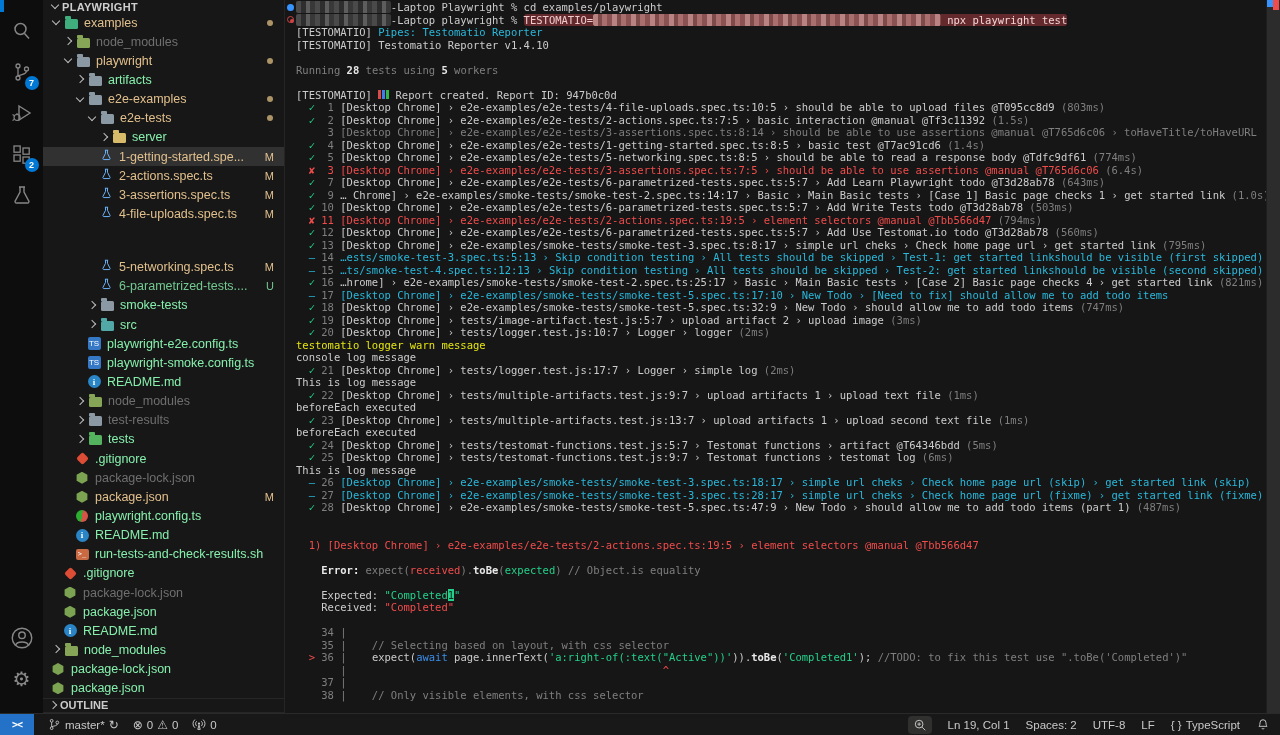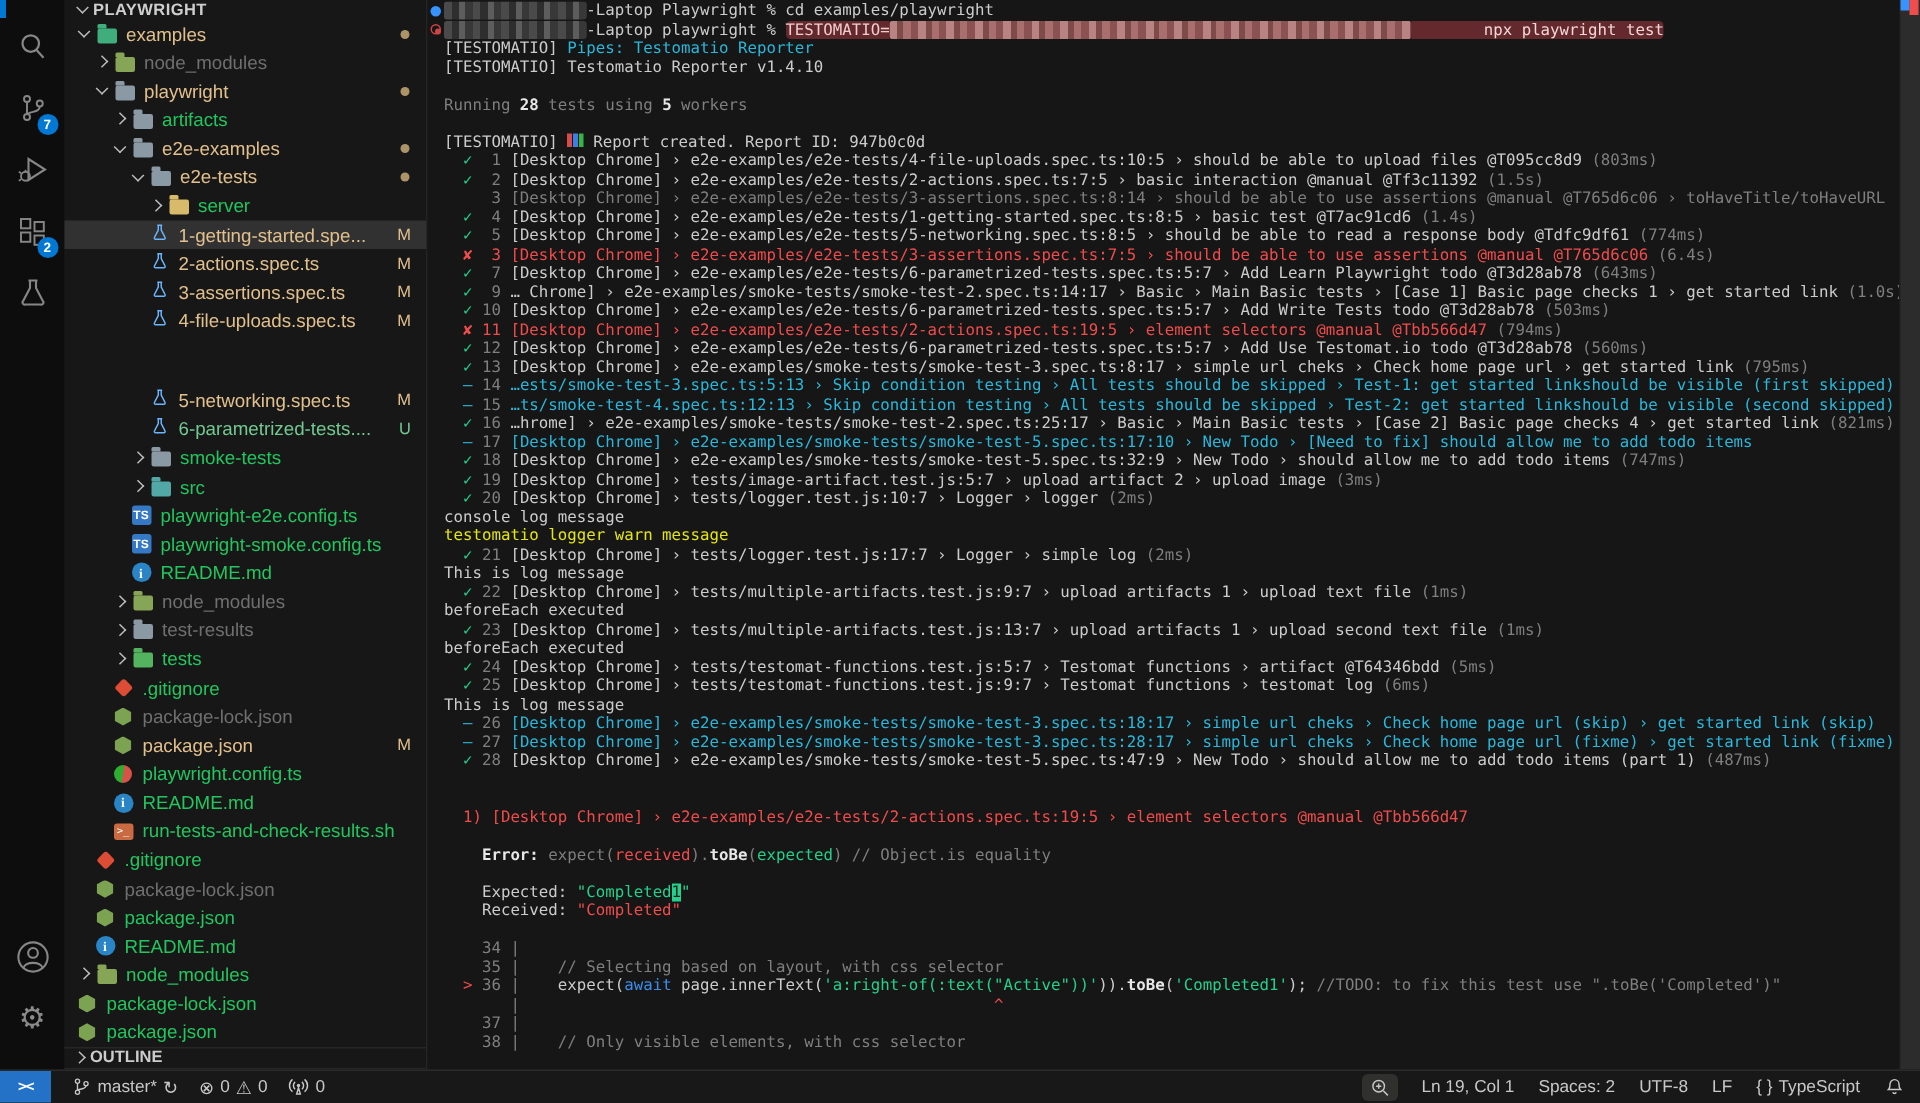--- a/index.html
+++ b/index.html
@@ -14,55 +14,55 @@
   .ab-badge { position:absolute; right:-1px; bottom:-3px; min-width:14px; height:14px; border-radius:8px; background:#0078d4; color:#fff; font-size:9px; line-height:14px; text-align:center; font-weight:bold; padding:0 2px; }
   .ab-bottom { margin-top:auto; display:flex; flex-direction:column; align-items:center; padding-bottom:8px; }
   .gear-glyph { font-size:20px; color:#8a8a8a; line-height:1; }
 
   
   .sidebar { position:absolute; left:43px; top:0; width:242px; height:713px; background:#171717; border-right:1px solid #252525; display:flex; flex-direction:column; }
   .sb-header { height:22px; display:flex; align-items:center; padding-left:6px; font-size:11px; font-weight:bold; letter-spacing:.3px; color:#cfcfcf; }
   .tree { flex:0 0 auto; }
   .trow { height:19.15px; display:flex; align-items:center; font-size:12.5px; white-space:nowrap; cursor:pointer; }
   .trow.sel { background:#313132; }
-  .trow .lbl { margin-left:5px; color:#22c55e; }
+  .trow .lbl { margin-left:5px; color:#86efac; }
   .trow .lbl.mod { color:#e2c08d; }
   .trow .lbl.unt { color:#73c991; }
   .trow .lbl.ign { color:#6f6f6f; }
   .spacer { flex:1; }
   .badge { font-size:11px; margin-right:10px; }
   .badge.mod { color:#e2c08d; } .badge.unt { color:#73c991; }
   .gitdot { width:6px; height:6px; border-radius:50%; background:#ac9467; margin-right:11px; }
   .chev { width:13px; height:13px; position:relative; flex:0 0 13px; }
   .chev::before { content:""; position:absolute; left:3px; top:3px; width:5px; height:5px; border-right:1.4px solid #bdbdbd; border-bottom:1.4px solid #bdbdbd; transform:rotate(-45deg); }
   .chev.open::before { transform:rotate(45deg); left:3px; top:2px; }
   .ticon { width:16px; height:16px; flex:0 0 16px; display:flex; align-items:center; justify-content:center; }
   .fi { width:13px; height:10px; background:var(--fc); border-radius:1.5px; position:relative; margin-top:2px; }
   .fi::before { content:""; position:absolute; top:-3px; left:0; width:6px; height:3px; background:var(--fc); border-radius:1px 1px 0 0; }
-  .ts-ic { width:13px; height:13px; background:#3478c6; color:#fff; font-size:8px; font-weight:bold; display:flex; align-items:center; justify-content:center; border-radius:2px; }
+  .ts-ic { width:13px; height:13px; background:#3478c6; color:#fff; font-size:8px; font-weight:normal; display:flex; align-items:center; justify-content:center; border-radius:2px; }
   .info-ic { width:13px; height:13px; background:#2a85c6; color:#fff; font-size:9px; font-weight:bold; font-family:"Liberation Serif",serif; display:flex; align-items:center; justify-content:center; border-radius:50%; }
   .git-ic { width:9px; height:9px; background:#dd4c35; transform:rotate(45deg); border-radius:2px; }
   .npm-ic { width:12px; height:12px; background:#7ba352; clip-path:polygon(50% 0,95% 25%,95% 75%,50% 100%,5% 75%,5% 25%); }
   .pw-ic { width:12px; height:12px; border-radius:50%; background:linear-gradient(100deg,#2ead33 50%,#d65348 50%); }
   .sh-ic { width:13px; height:11px; background:#c96a43; border-radius:2px; color:#fff; font-size:7px; font-family:"DejaVu Sans Mono",monospace; display:flex; align-items:center; justify-content:center; }
   .flask-ic svg { stroke:#6cb6ff; fill:none; stroke-width:1.2; }
   .sb-footrow { height:19px; border-top:1px solid #262626; display:flex; align-items:center; padding-left:4px; font-size:11px; font-weight:bold; color:#cccccc; cursor:pointer; }
 
   
   .terminal { position:absolute; left:285px; top:0; width:995px; height:713px; background:#161616; }
   #term { position:absolute; left:0; top:1px; right:14px; bottom:0; padding-left:11px; overflow:hidden; font-family:"DejaVu Sans Mono", monospace; font-size:10.5px; }
   .tl { height:12.5px; line-height:12.5px; white-space:pre; }
   .s-d { color:#cccccc; } .s-dm { color:#7f7f7f; }
   .s-b { color:#e8e8e8; font-weight:bold; }
   .s-g { color:#23d18b; } .s-r { color:#f14c4c; } .s-c { color:#29b8db; }
   .s-y { color:#e5e510; } .s-bl { color:#3b8eea; } .s-gs { color:#23d18b; }
   .s-inv { background:#23d18b; color:#15241d; }
   .s-rd { background:repeating-linear-gradient(90deg,#4a4a4a 0 5px,#2e2e2e 5px 10px,#5d5d5d 10px 14px,#383838 14px 19px); border-radius:2px; }
   .s-hlL { background:#63292d; color:#f0cccc; border-radius:3px 0 0 3px; }
-  .s-hlR { background:#63292d; color:#f5d7d7; border-radius:0 3px 3px 0;padding-left:42px; }
+  .s-hlR { background:#63292d; color:#f5d7d7; border-radius:0 3px 3px 0; }
   .s-hlrd { background:#63292d repeating-linear-gradient(90deg,#b98383 0 5px,#7e4a4a 5px 9px,#a96f6f 9px 14px,#8a5252 14px 19px); border-radius:2px; }
   .s-ch { display:inline-block; width:11px; height:9px; background:linear-gradient(90deg,#d84b4b 0 3px,transparent 3px 4px,#3d7fe8 4px 7px,transparent 7px 8px,#35b548 8px 11px); }
   .deco { position:absolute; z-index:3; }
   .deco-ok { left:2px; top:4px; width:7px; height:7px; border-radius:50%; background:#3794ff; }
   .deco-err { left:2px; top:16px; width:7px; height:7px; border-radius:50%; border:1.5px solid #cf4444; }
   .deco-err::after { content:""; position:absolute; left:1.5px; top:1.5px; width:4px; height:4px; border-radius:50%; background:#cf4444; }
   .term-scrollbar { position:absolute; right:0; top:0; width:14px; height:713px; background:#2c2c2c; border-left:1px solid #1e1e1e; }
   .mark-blue { position:absolute; left:0; top:0; width:6px; height:7px; background:#3794ff; }
   .mark-red { position:absolute; left:6px; top:0; width:6px; height:10px; background:#f14c4c; }
 
@@ -449,22 +449,22 @@
         <div class="tl"><span class="s-r">  ✘ 11 [Desktop Chrome] › e2e-examples/e2e-tests/2-actions.spec.ts:19:5 › element selectors @manual @Tbb566d47 </span><span class="s-dm">(794ms)</span></div>
         <div class="tl"><span class="s-g">  ✓</span><span class="s-dm"> 12 </span><span class="s-d">[Desktop Chrome] › e2e-examples/e2e-tests/6-parametrized-tests.spec.ts:5:7 › Add Use Testomat.io todo @T3d28ab78 </span><span class="s-dm">(560ms)</span></div>
         <div class="tl"><span class="s-g">  ✓</span><span class="s-dm"> 13 </span><span class="s-d">[Desktop Chrome] › e2e-examples/smoke-tests/smoke-test-3.spec.ts:8:17 › simple url cheks › Check home page url › get started link </span><span class="s-dm">(795ms)</span></div>
         <div class="tl"><span class="s-c">  – </span><span class="s-dm">14 </span><span class="s-c">…ests/smoke-test-3.spec.ts:5:13 › Skip condition testing › All tests should be skipped › Test-1: get started linkshould be visible (first skipped)</span></div>
         <div class="tl"><span class="s-c">  – </span><span class="s-dm">15 </span><span class="s-c">…ts/smoke-test-4.spec.ts:12:13 › Skip condition testing › All tests should be skipped › Test-2: get started linkshould be visible (second skipped)</span></div>
         <div class="tl"><span class="s-g">  ✓</span><span class="s-dm"> 16 </span><span class="s-d">…hrome] › e2e-examples/smoke-tests/smoke-test-2.spec.ts:25:17 › Basic › Main Basic tests › [Case 2] Basic page checks 4 › get started link </span><span class="s-dm">(821ms)</span></div>
         <div class="tl"><span class="s-c">  – </span><span class="s-dm">17 </span><span class="s-c">[Desktop Chrome] › e2e-examples/smoke-tests/smoke-test-5.spec.ts:17:10 › New Todo › [Need to fix] should allow me to add todo items</span></div>
         <div class="tl"><span class="s-g">  ✓</span><span class="s-dm"> 18 </span><span class="s-d">[Desktop Chrome] › e2e-examples/smoke-tests/smoke-test-5.spec.ts:32:9 › New Todo › should allow me to add todo items </span><span class="s-dm">(747ms)</span></div>
         <div class="tl"><span class="s-g">  ✓</span><span class="s-dm"> 19 </span><span class="s-d">[Desktop Chrome] › tests/image-artifact.test.js:5:7 › upload artifact 2 › upload image </span><span class="s-dm">(3ms)</span></div>
         <div class="tl"><span class="s-g">  ✓</span><span class="s-dm"> 20 </span><span class="s-d">[Desktop Chrome] › tests/logger.test.js:10:7 › Logger › logger </span><span class="s-dm">(2ms)</span></div>
+        <div class="tl"><span class="s-y">testomatio logger warn message</span></div>
         <div class="tl"><span class="s-d">console log message</span></div>
-        <div class="tl"><span class="s-y">testomatio logger warn message</span></div>
         <div class="tl"><span class="s-g">  ✓</span><span class="s-dm"> 21 </span><span class="s-d">[Desktop Chrome] › tests/logger.test.js:17:7 › Logger › simple log </span><span class="s-dm">(2ms)</span></div>
         <div class="tl"><span class="s-d">This is log message</span></div>
         <div class="tl"><span class="s-g">  ✓</span><span class="s-dm"> 22 </span><span class="s-d">[Desktop Chrome] › tests/multiple-artifacts.test.js:9:7 › upload artifacts 1 › upload text file </span><span class="s-dm">(1ms)</span></div>
         <div class="tl"><span class="s-d">beforeEach executed</span></div>
         <div class="tl"><span class="s-g">  ✓</span><span class="s-dm"> 23 </span><span class="s-d">[Desktop Chrome] › tests/multiple-artifacts.test.js:13:7 › upload artifacts 1 › upload second text file </span><span class="s-dm">(1ms)</span></div>
         <div class="tl"><span class="s-d">beforeEach executed</span></div>
         <div class="tl"><span class="s-g">  ✓</span><span class="s-dm"> 24 </span><span class="s-d">[Desktop Chrome] › tests/testomat-functions.test.js:5:7 › Testomat functions › artifact @T64346bdd </span><span class="s-dm">(5ms)</span></div>
         <div class="tl"><span class="s-g">  ✓</span><span class="s-dm"> 25 </span><span class="s-d">[Desktop Chrome] › tests/testomat-functions.test.js:9:7 › Testomat functions › testomat log </span><span class="s-dm">(6ms)</span></div>
         <div class="tl"><span class="s-d">This is log message</span></div>
         <div class="tl"><span class="s-c">  – </span><span class="s-dm">26 </span><span class="s-c">[Desktop Chrome] › e2e-examples/smoke-tests/smoke-test-3.spec.ts:18:17 › simple url cheks › Check home page url (skip) › get started link (skip)</span></div>

